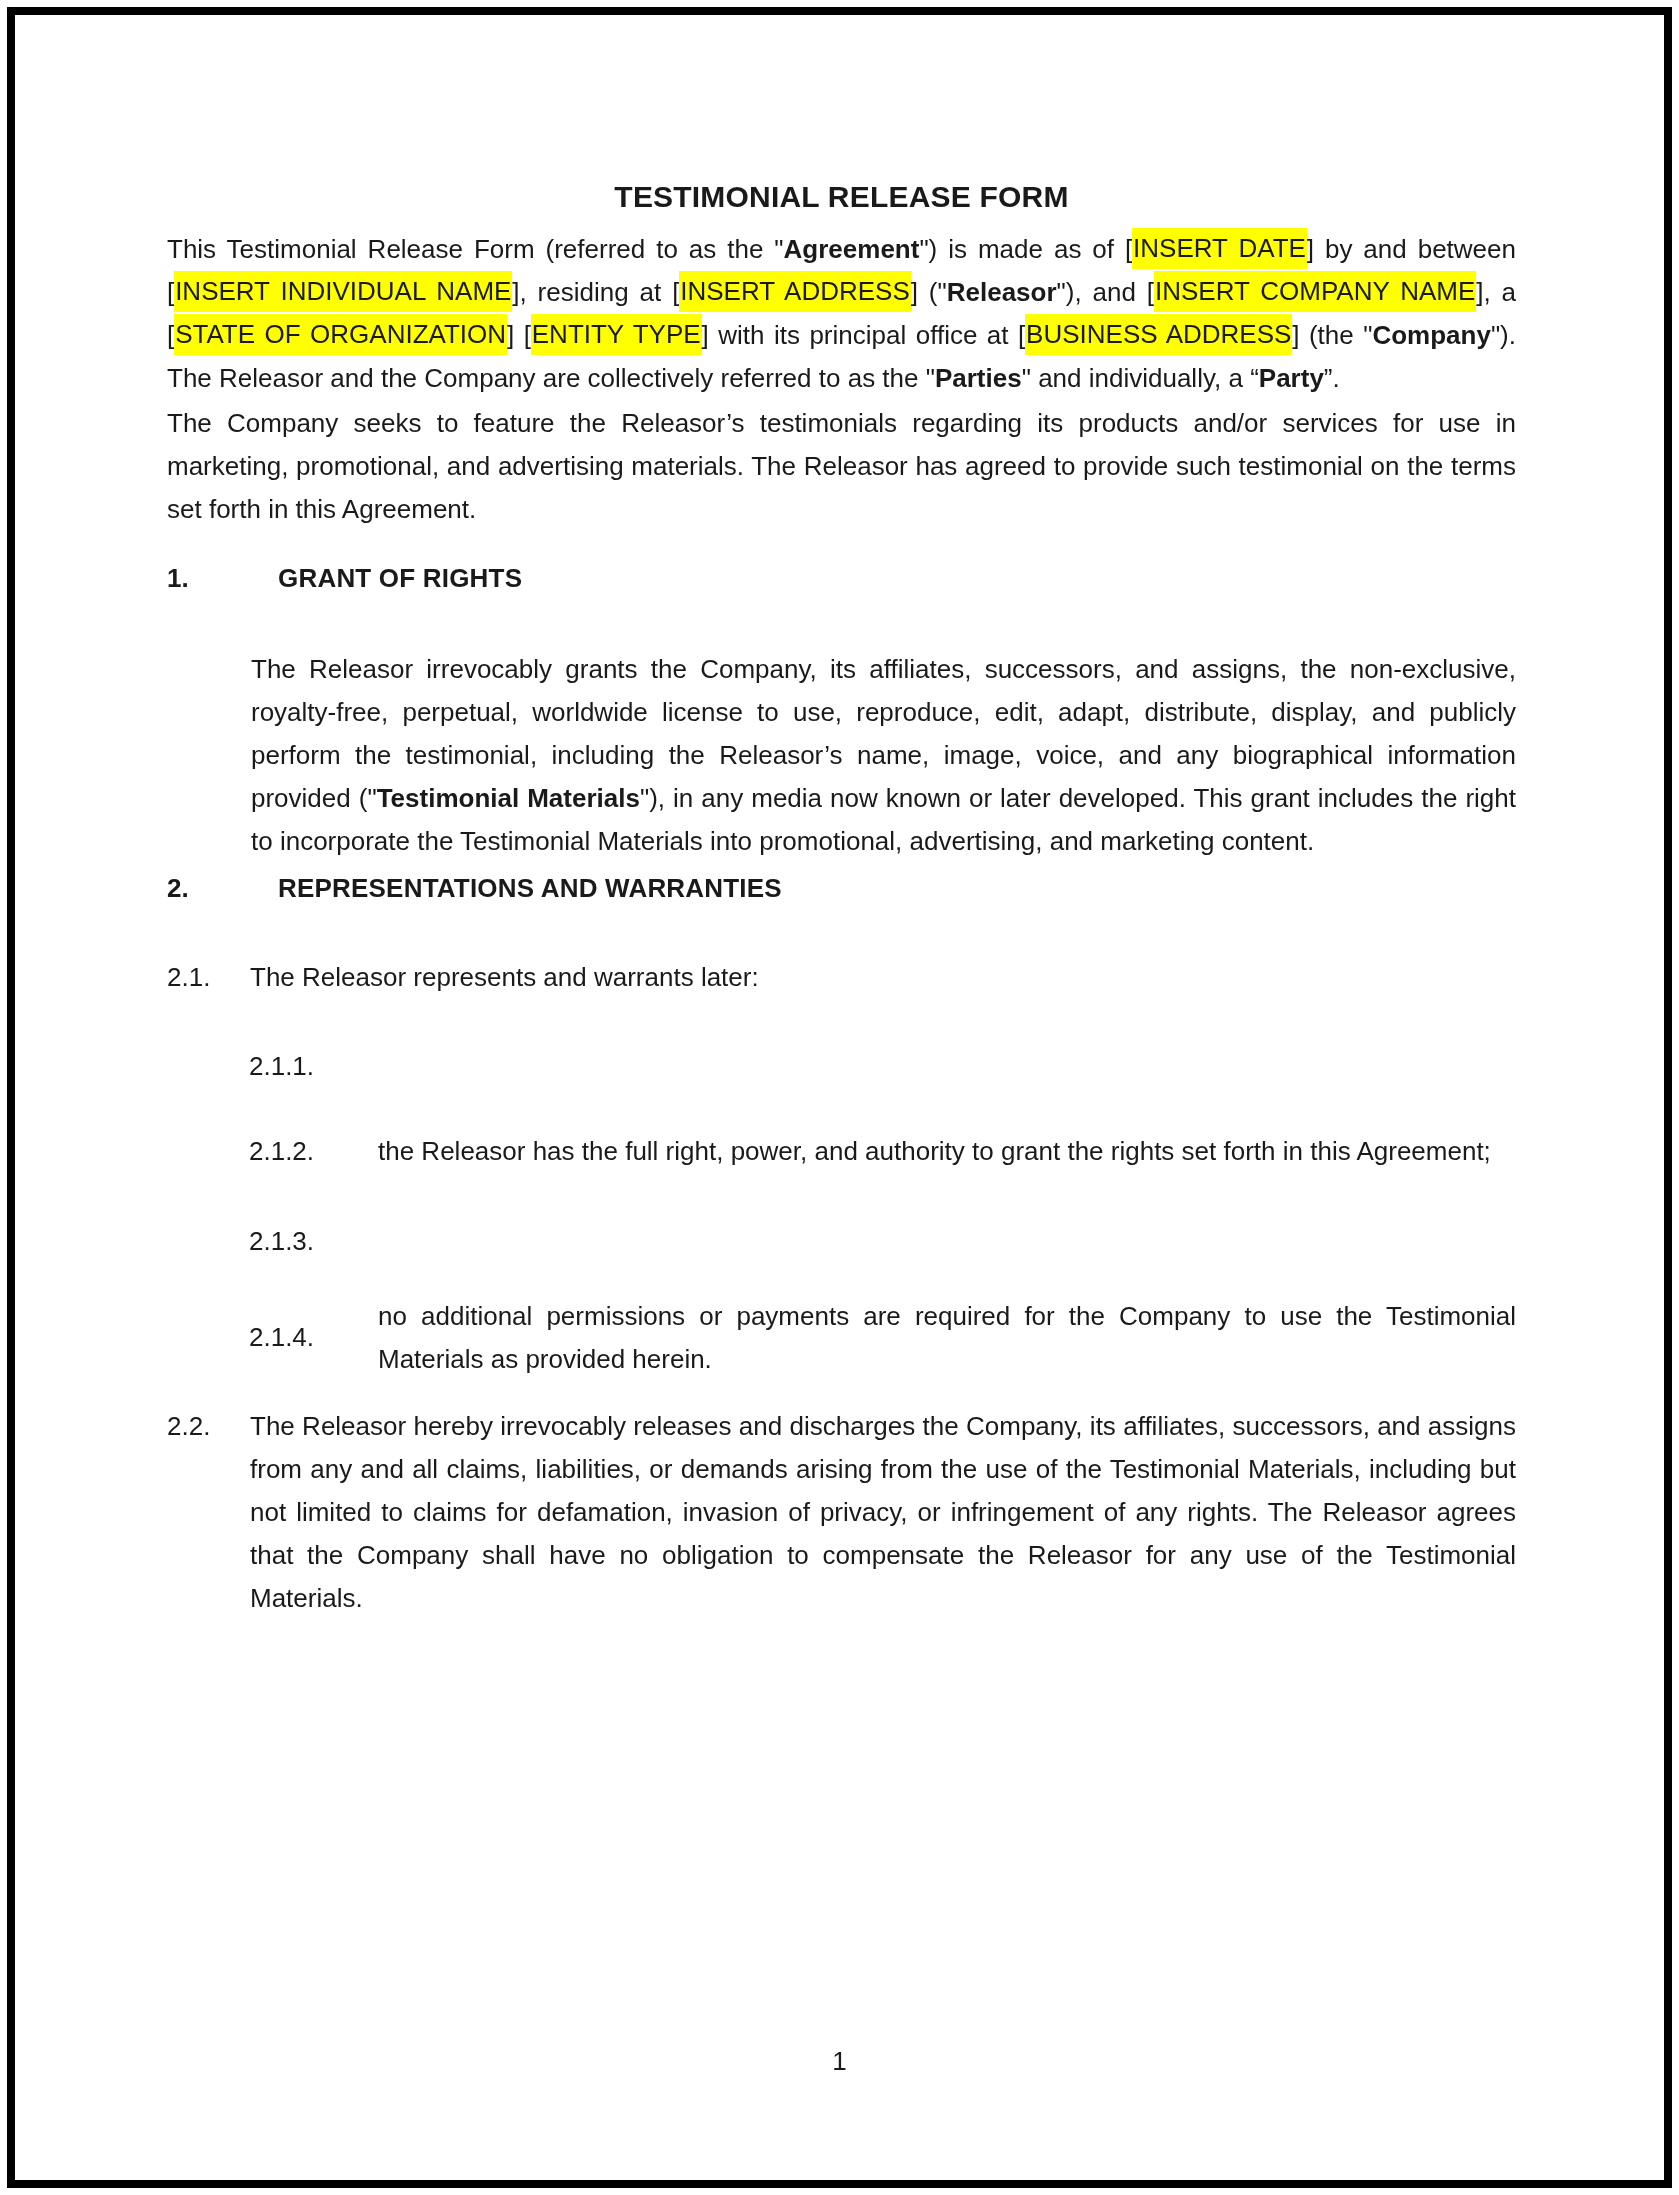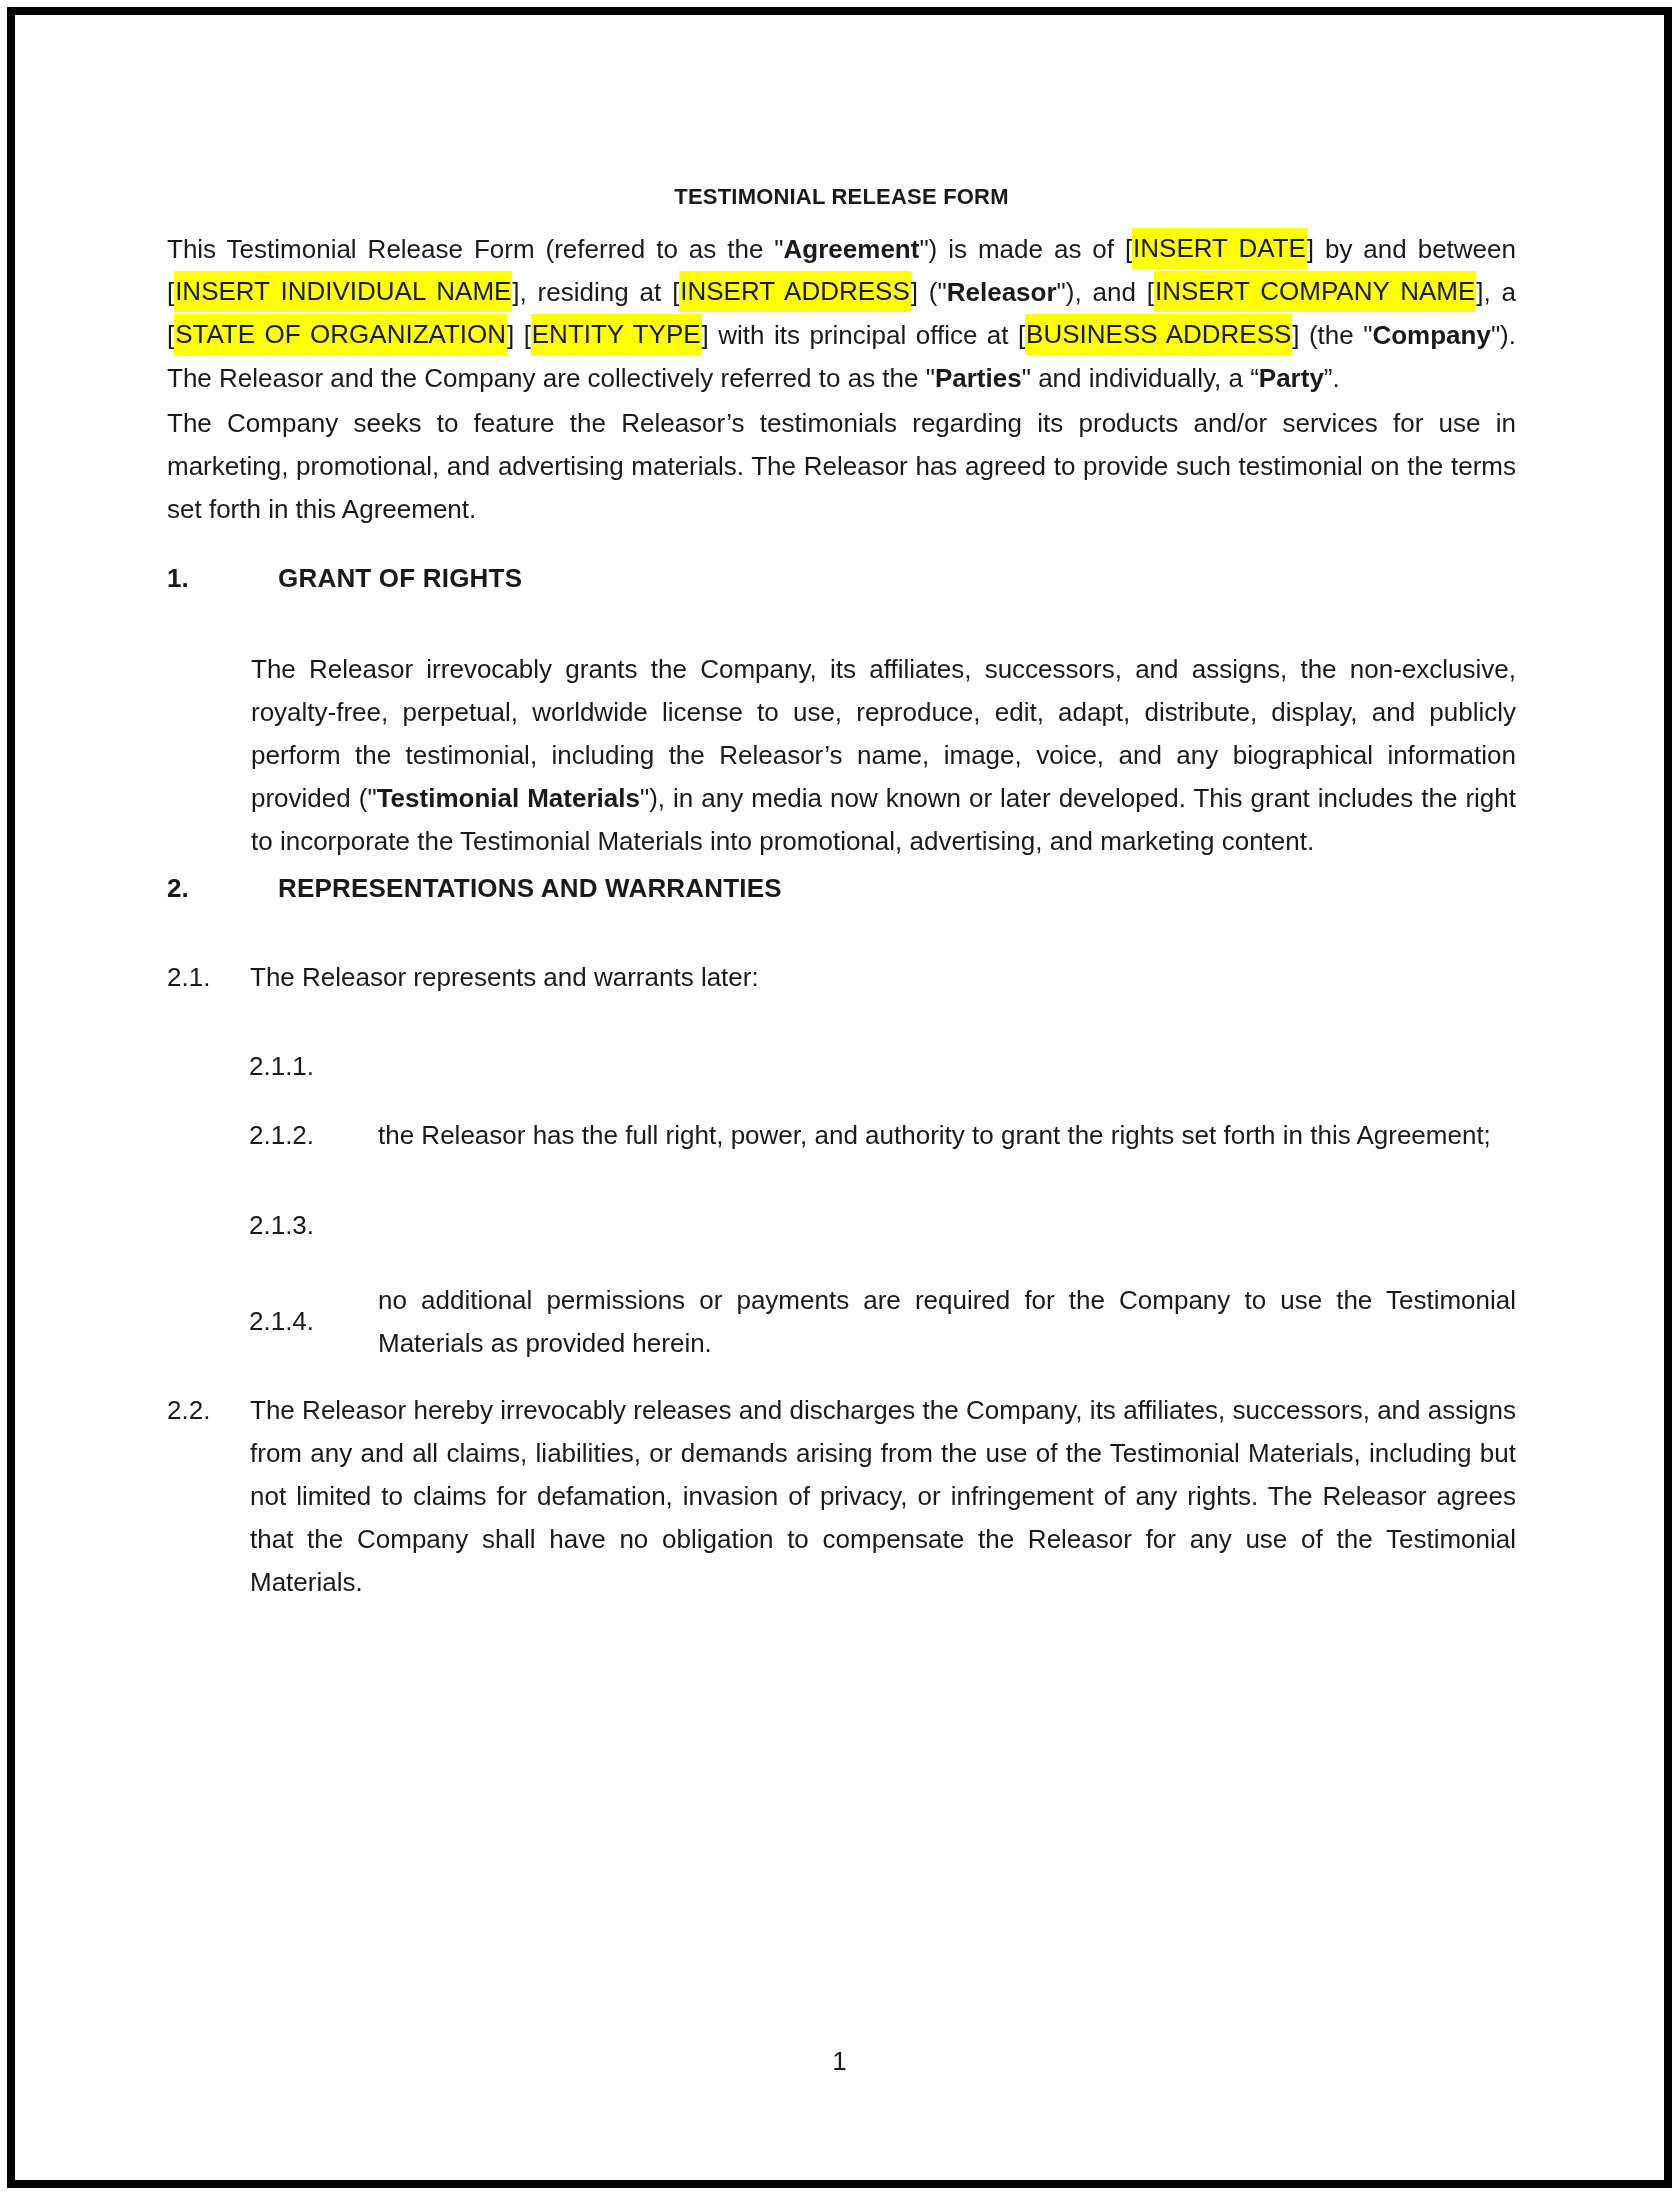--- a/index.html
+++ b/index.html
@@ -26,21 +26,21 @@
     position: absolute;
     left: 167px;
     right: 163px;
     top: 0;
     padding-top: 175px;
     font-size: 26px;
     line-height: 43px;
   }
   .doc-title {
     margin: 0 0 9.7px 0;
-    font-size: 22px;
+    font-size: 30px;
     line-height: 43px;
     font-weight: bold;
     text-align: center;
     letter-spacing: 0.2px;
   }
   .para {
     margin: 0;
     text-align: justify;
   }
   .p-intro   { margin: 0 0 2.6px 0; }
@@ -59,21 +59,21 @@
   }
   .l1 .num { width: 83px; }
   .l2 { padding-left: 82px; }
   .l2 .num { width: 129px; }
   .heading { font-weight: bold; }
   .heading .txt { text-align: left; letter-spacing: 0.2px; margin-left: 28px; }
   .mt-sec1   { margin-top: 26px; }
   .mb-sec    { margin-bottom: 48px; }
   .mt-sec2   { margin-top: 3.5px; margin-bottom: 46px; }
   .mt-c21    { margin-top: 0; margin-bottom: 46px; }
-  .mt-c211   { margin-bottom: 26px; }
+  .mt-c211   { margin-bottom: 42px; }
   .mt-c212   { margin-bottom: 47px; }
   .mt-c213   { margin-bottom: 32px; }
   .mt-c214   { margin-bottom: 24px; align-items: center; }
   .b  { font-weight: bold; }
   .hl {
     background: var(--highlight, #ffff00);
     padding: 5.3px 0.9px;
   }
   .footer {
     position: absolute;

